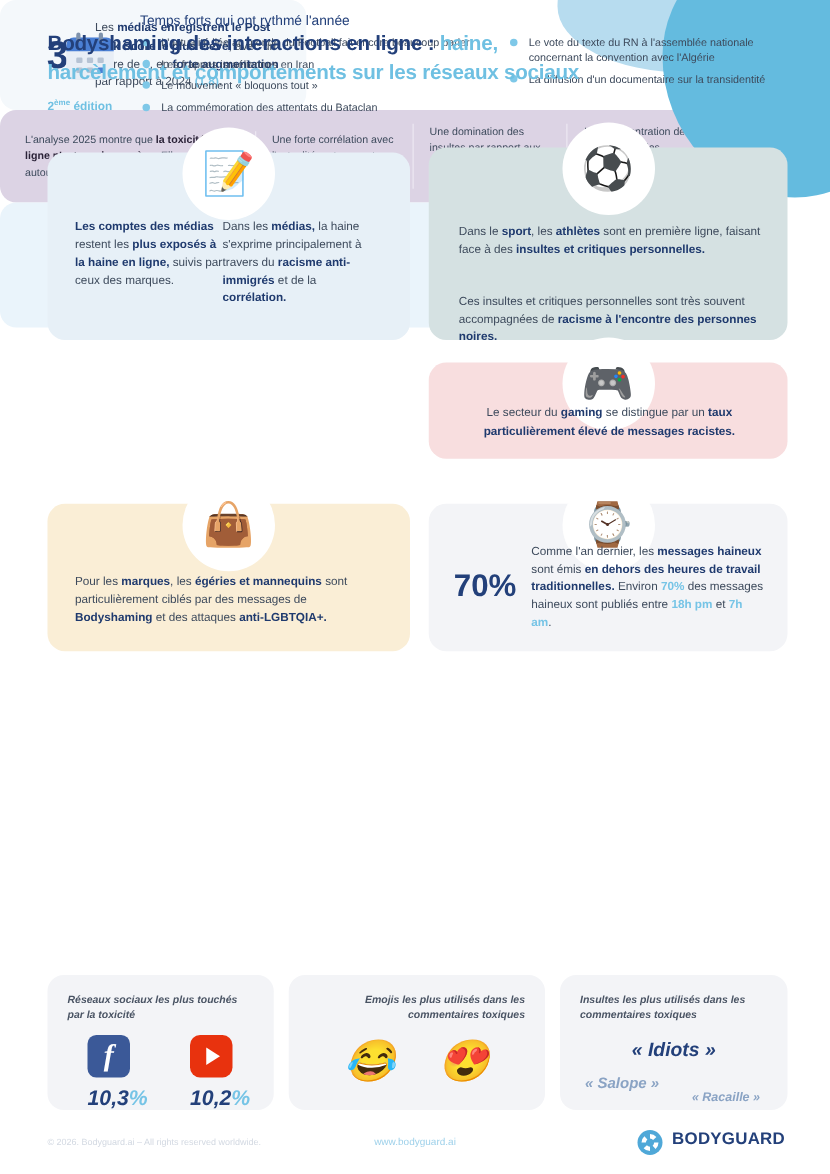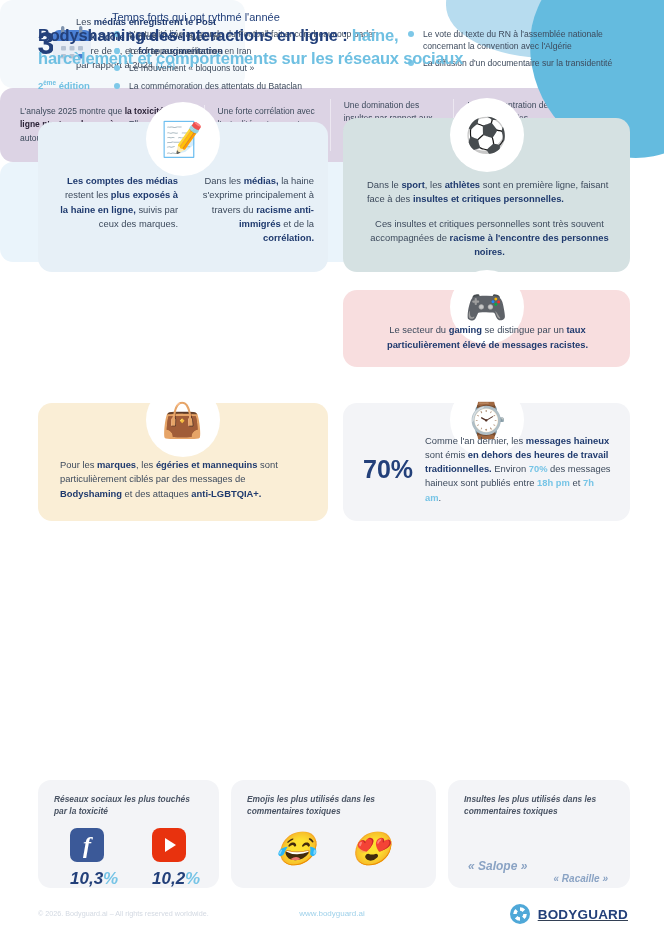--- a/index.html
+++ b/index.html
@@ -31,26 +31,26 @@
     display:flex;align-items:center;justify-content:center;
   }
   .notch .glyph{font-size:34px;line-height:1;}
   p{margin:0;}
   .txt{font-size:9.4px;line-height:1.52;color:#3d4a5c;}
   .txt b{color:#1f3a6e;font-weight:bold;}
   .hl{color:#76c4e6;font-weight:bold;}
 
   
   #card-medias{left:38px;top:122px;width:290px;height:150px;background:#e7f0f7;}
-  #card-medias .cols{position:absolute;left:22px;right:14px;top:52px;display:flex;gap:18px;text-align:right;}
+  #card-medias .cols{position:absolute;left:22px;right:14px;top:52px;display:flex;}
   #card-medias .cols>div{width:118px;}
 
   #card-sport{left:343px;top:118px;width:287px;height:154px;background:#d5e1e2;}
   #card-sport .body{position:absolute;left:24px;right:18px;top:60px;}
-  #card-sport .body p+p{margin-top:10px;text-align:center;}
+  #card-sport .body p+p{margin-top:27px;}
 
   
   #card-score{left:60px;top:279px;width:245px;height:88px;background:#f4f8fb;border-radius:13px;display:flex;align-items:center;padding:0 16px;box-sizing:border-box;}
   #card-score .bignum{font-size:31px;font-weight:bold;color:#23407a;width:60px;text-align:center;flex:none;}
   #card-score .txt{flex:1;}
 
   #card-gaming{left:343px;top:290px;width:287px;height:77px;background:#f8dedf;}
   #card-gaming .body{position:absolute;left:22px;right:20px;bottom:15px;text-align:center;}
 
   
@@ -78,42 +78,42 @@
   #card-temps .lists{position:absolute;left:112px;top:28px;right:14px;display:flex;gap:24px;}
   #card-temps ul{list-style:none;margin:0;padding:0;}
   #card-temps .col-a{width:270px;}
   #card-temps .col-b{width:230px;}
   #card-temps li{position:relative;padding-left:17px;font-size:8.6px;line-height:1.42;color:#3d4a5c;margin-bottom:5px;}
   #card-temps li:before{content:"";position:absolute;left:2px;top:3px;width:6px;height:6px;border-radius:50%;background:#7ec8e8;}
 
   
   .bcard{position:absolute;top:780px;height:108px;background:#f3f4f7;border-radius:13px;box-sizing:border-box;padding:14px 16px 0 16px;font-style:italic;}
   #card-rs{left:38px;width:181px;}
-  #card-emoji{left:231px;width:205px;}
+  #card-emoji{left:231px;width:205px;text-align:right;}
   #card-insultes{left:448px;width:182px;}
   .bcard .cap{font-size:8.4px;line-height:1.42;color:#4a5464;font-weight:bold;}
   #card-rs .stats{display:flex;gap:24px;margin-top:10px;padding-left:4px;}
   .stat{text-align:center;width:58px;}
   .logo{width:34px;height:34px;border-radius:7px;margin:0 auto;display:flex;align-items:center;justify-content:center;}
   .logo.fb{background:#3b5998;color:#fff;font-size:24px;font-weight:bold;font-family:"Liberation Serif",serif;line-height:30px;}
   .logo.yt{background:#e8320e;border-radius:8px;}
   .logo.yt .tri{width:0;height:0;border-left:11px solid #fff;border-top:7px solid transparent;border-bottom:7px solid transparent;margin-left:3px;}
   .pct{margin-top:7px;font-size:17px;font-weight:bold;color:#23407a;margin-left:12px;}
   .pct .sym{color:#76c4e6;}
   #card-emoji .emojis{display:flex;justify-content:center;gap:34px;margin-top:14px;font-size:33px;line-height:1;}
   #card-insultes .words{position:relative;height:62px;margin-top:8px;}
   .w1{position:absolute;left:0;right:0;top:6px;text-align:center;font-size:15.5px;font-weight:bold;color:#23407a;}
   .w2{position:absolute;left:4px;top:33px;font-size:12px;font-weight:bold;color:#8aa3c4;}
   .w3{position:absolute;right:6px;top:47px;font-size:10px;font-weight:bold;color:#8aa3c4;}
 
   
   .footer{position:absolute;left:0;right:0;bottom:0;height:44px;}
   .copy{position:absolute;left:38px;top:14px;font-size:7.2px;color:#d3d9e2;}
   .url{position:absolute;left:0;right:0;top:14px;text-align:center;font-size:8px;color:#9fd1ea;}
-  .brand{position:absolute;right:36px;top:8px;display:flex;align-items:center;gap:7px;text-decoration:underline;}
+  .brand{position:absolute;right:36px;top:8px;display:flex;gap:7px;}
   .brand .bname{font-size:13.5px;font-weight:bold;color:#23407a;letter-spacing:0.2px;}
 </style>
 </head>
 <body>
 
 <div class="blob-wrap">
   <div class="blob-light"></div>
   <div class="blob-dark"></div>
 </div>
 
@@ -236,20 +236,21 @@
   <div class="cap">Emojis les plus utilisés dans les commentaires toxiques</div>
   <div class="emojis">
     <span>😂</span>
     <span>😍</span>
   </div>
 </div>
 
 <div class="bcard" id="card-insultes">
   <div class="cap">Insultes les plus utilisés dans les commentaires toxiques</div>
   <div class="words">
+    <div class="w1">« Idiots »</div>
     <div class="w2">« Salope »</div>
     <div class="w3">« Racaille »</div>
   </div>
 </div>
 
 <div class="footer">
   <div class="copy">© 2026. Bodyguard.ai – All rights reserved worldwide.</div>
   <div class="url">www.bodyguard.ai</div>
   <div class="brand">
     <svg width="22" height="22" viewBox="0 0 22 22">

